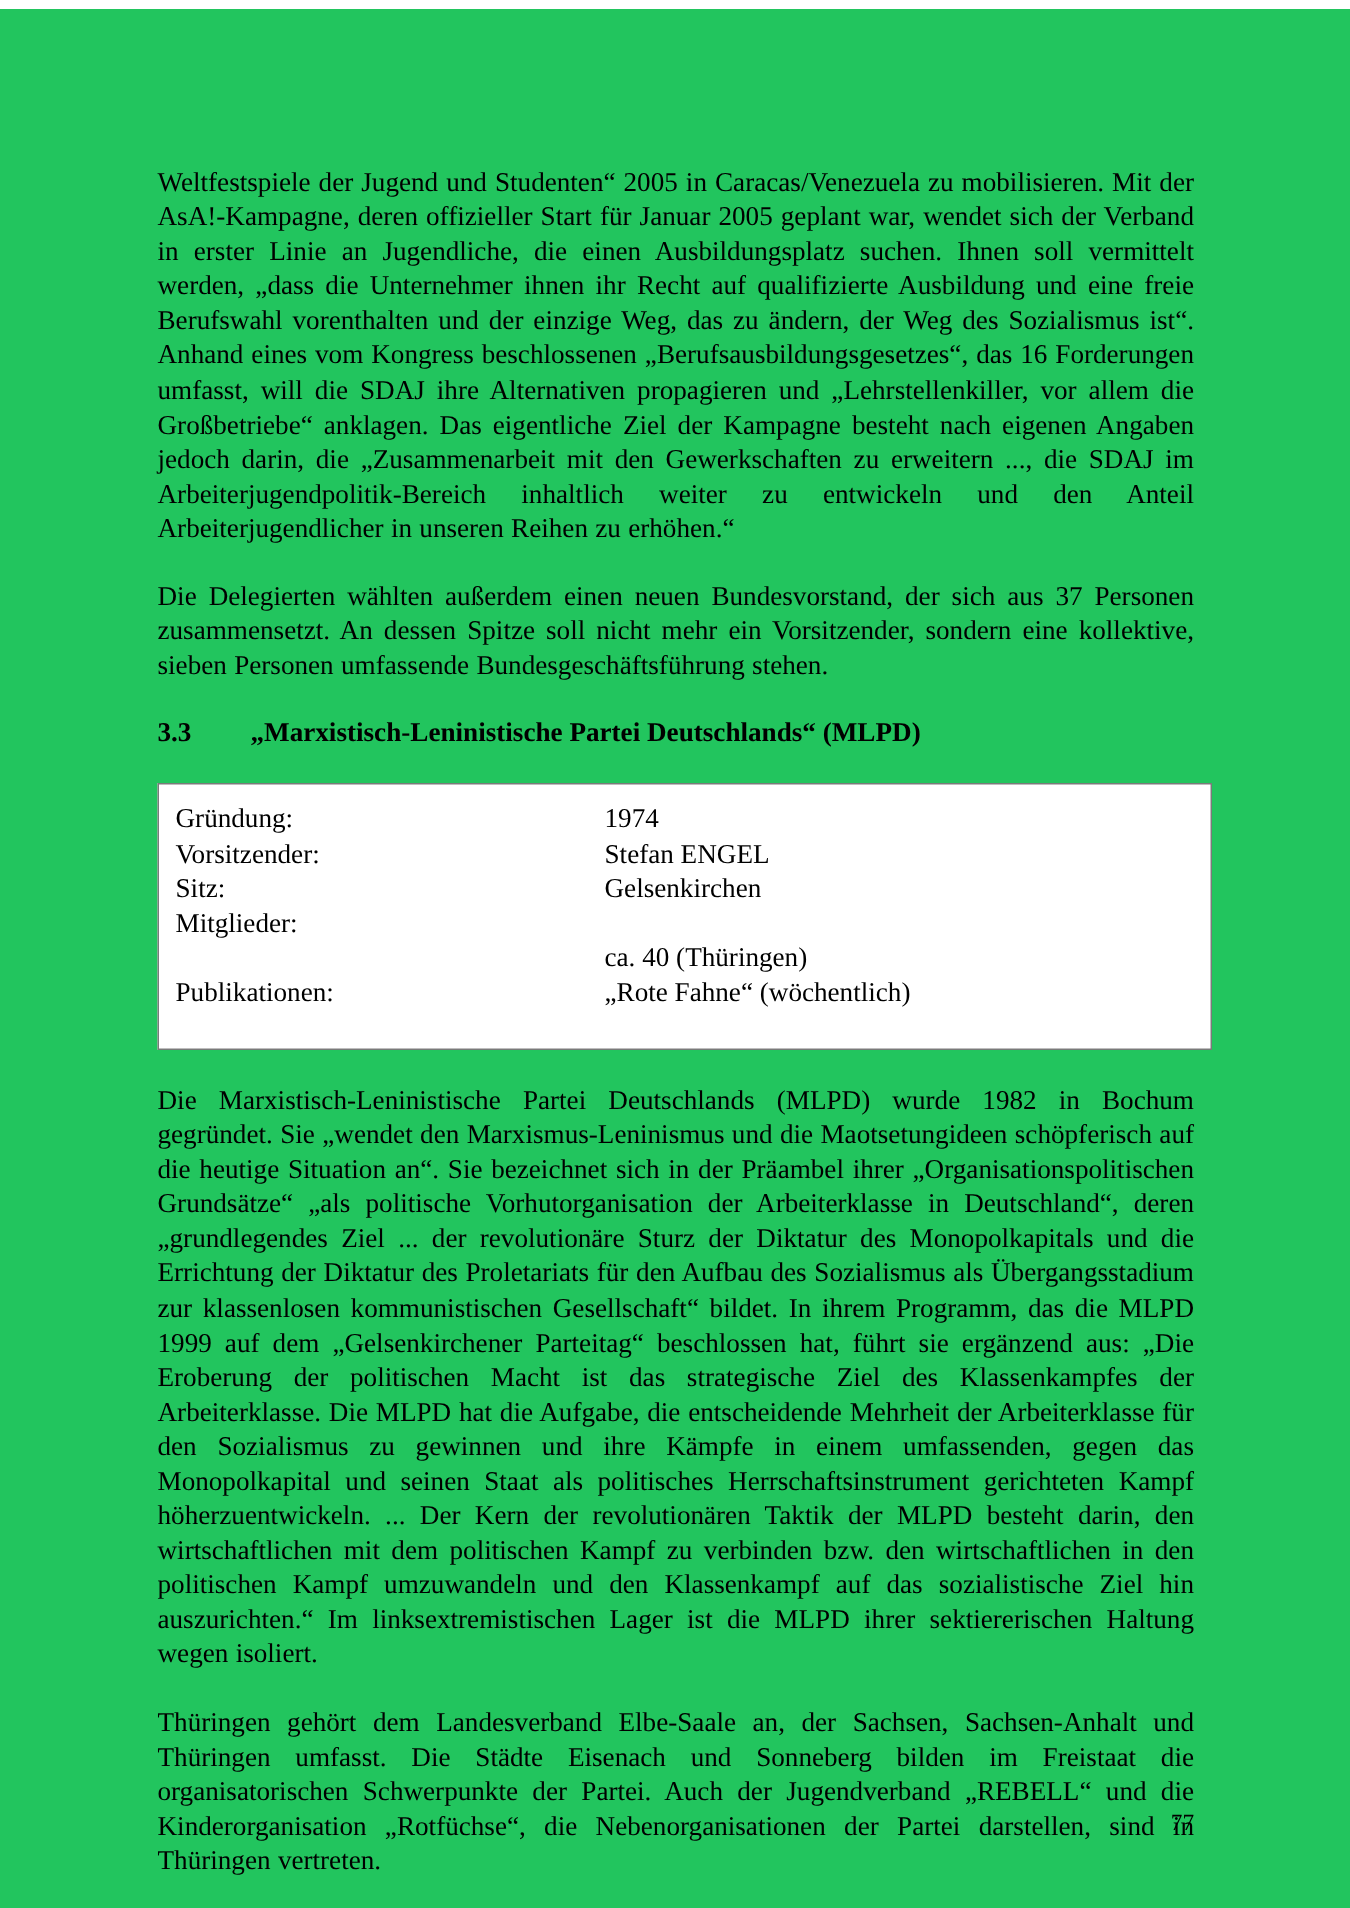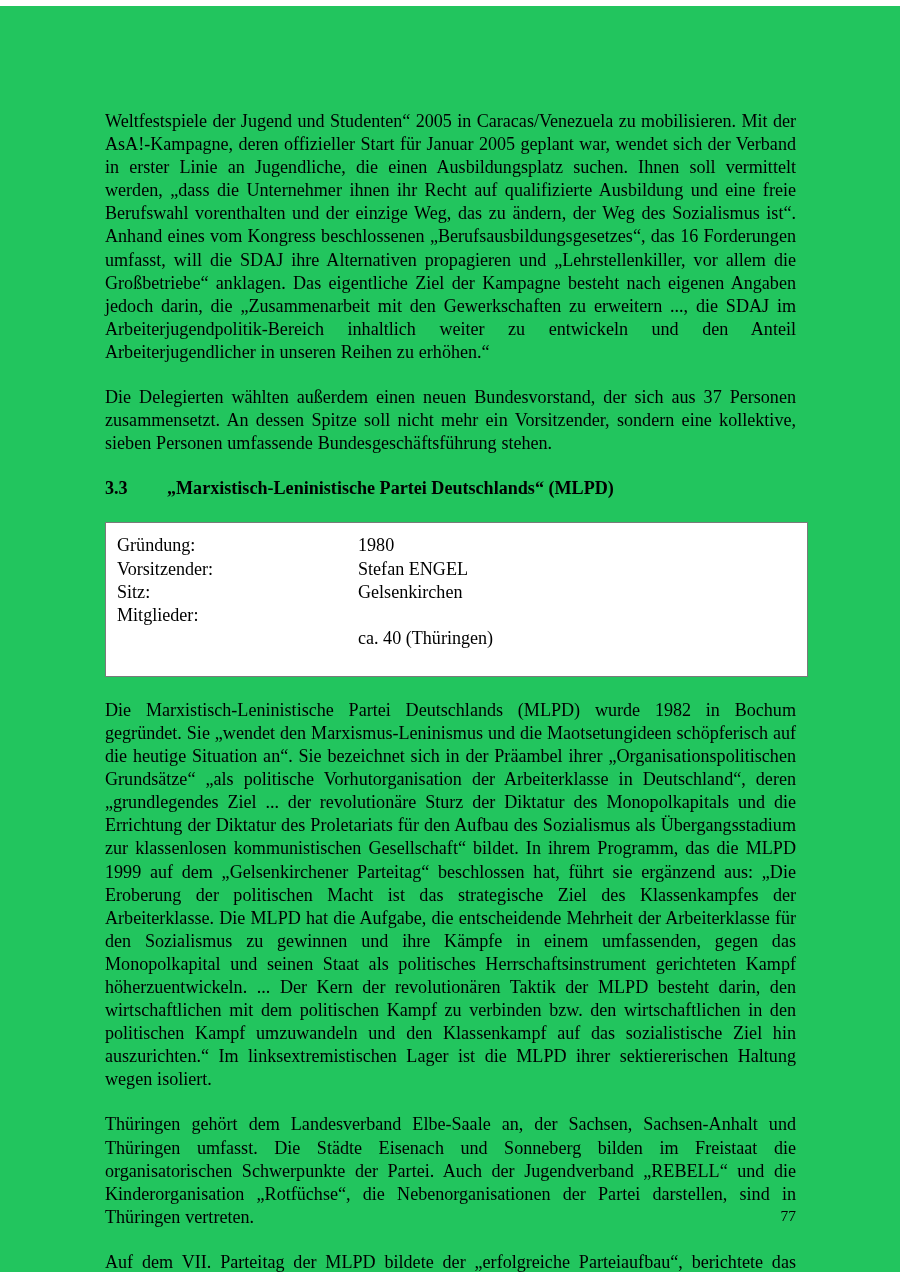--- a/index.html
+++ b/index.html
@@ -60,20 +60,21 @@
     box-sizing: border-box;
     width: 703px;
     margin: 0 0 22px 0;
     padding: 11px 0 26px 0;
     background: #ffffff;
   }
   .info-row {
     display: flex;
     font-size: 18.1px;
     line-height: 23.1px;
+    gap: 45px;
   }
   .info-row .label {
     flex: 0 0 252px;
     padding-left: 11px;
     box-sizing: border-box;
   }
   .info-row .value {
     flex: 1 1 auto;
   }
   .page-number {
@@ -97,37 +98,41 @@
     <p class="para">Die Delegierten wählten außerdem einen neuen Bundesvorstand, der sich aus 37 Personen zusammensetzt. An dessen Spitze soll nicht mehr ein Vorsitzender, sondern eine kollektive, sieben Personen umfassende Bundesgeschäftsführung stehen.</p>
 
     <div class="section-heading">
       <span class="sec-number">3.3</span>
       <span class="sec-title">„Marxistisch-Leninistische Partei Deutschlands“ (MLPD)</span>
     </div>
 
     <div class="info-box">
       <div class="info-row">
         <span class="label">Gründung:</span>
-        <span class="value">1980</span>
+        <span class="value">1974</span>
       </div>
       <div class="info-row">
         <span class="label">Vorsitzender:</span>
         <span class="value">Stefan ENGEL</span>
       </div>
       <div class="info-row">
         <span class="label">Sitz:</span>
         <span class="value">Gelsenkirchen</span>
       </div>
       <div class="info-row">
         <span class="label">Mitglieder:</span>
       </div>
       <div class="info-row">
         <span class="label"></span>
         <span class="value">ca. 40 (Thüringen)</span>
       </div>
+      <div class="info-row">
+        <span class="label">Publikationen:</span>
+        <span class="value">„Rote Fahne“ (wöchentlich)</span>
+      </div>
     </div>
 
     <p class="para">Die Marxistisch-Leninistische Partei Deutschlands (MLPD) wurde 1982 in Bochum gegründet. Sie „wendet den Marxismus-Leninismus und die Maotsetungideen schöpferisch auf die heutige Situation an“. Sie bezeichnet sich in der Präambel ihrer „Organisationspolitischen Grundsätze“ „als politische Vorhutorganisation der Arbeiterklasse in Deutschland“, deren „grundlegendes Ziel ... der revolutionäre Sturz der Diktatur des Monopolkapitals und die Errichtung der Diktatur des Proletariats für den Aufbau des Sozialismus als Übergangsstadium zur klassenlosen kommunistischen Gesellschaft“ bildet. In ihrem Programm, das die MLPD 1999 auf dem „Gelsenkirchener Parteitag“ beschlossen hat, führt sie ergänzend aus: „Die Eroberung der politischen Macht ist das strategische Ziel des Klassenkampfes der Arbeiterklasse. Die MLPD hat die Aufgabe, die entscheidende Mehrheit der Arbeiterklasse für den Sozialismus zu gewinnen und ihre Kämpfe in einem umfassenden, gegen das Monopolkapital und seinen Staat als politisches Herrschaftsinstrument gerichteten Kampf höherzuentwickeln. ... Der Kern der revolutionären Taktik der MLPD besteht darin, den wirtschaftlichen mit dem politischen Kampf zu verbinden bzw. den wirtschaftlichen in den politischen Kampf umzuwandeln und den Klassenkampf auf das sozialistische Ziel hin auszurichten.“ Im linksextremistischen Lager ist die MLPD ihrer sektiererischen Haltung wegen isoliert.</p>
 
     <p class="para">Thüringen gehört dem Landesverband Elbe-Saale an, der Sachsen, Sachsen-Anhalt und Thüringen umfasst. Die Städte Eisenach und Sonneberg bilden im Freistaat die organisatorischen Schwerpunkte der Partei. Auch der Jugendverband „REBELL“ und die Kinderorganisation „Rotfüchse“, die Nebenorganisationen der Partei darstellen, sind in Thüringen vertreten.</p>
 
     <p class="para">Auf dem VII. Parteitag der MLPD bildete der „erfolgreiche Parteiaufbau“, berichtete das Zentralorgan „Rote Fahne“, einen Gegenstand intensiver Beratungen. So sollen die MLPD und ihr Jugendverband „REBELL“ inzwischen in 450 Städten und Regionen in allen Bundes-</p>
 
   </div>
 

